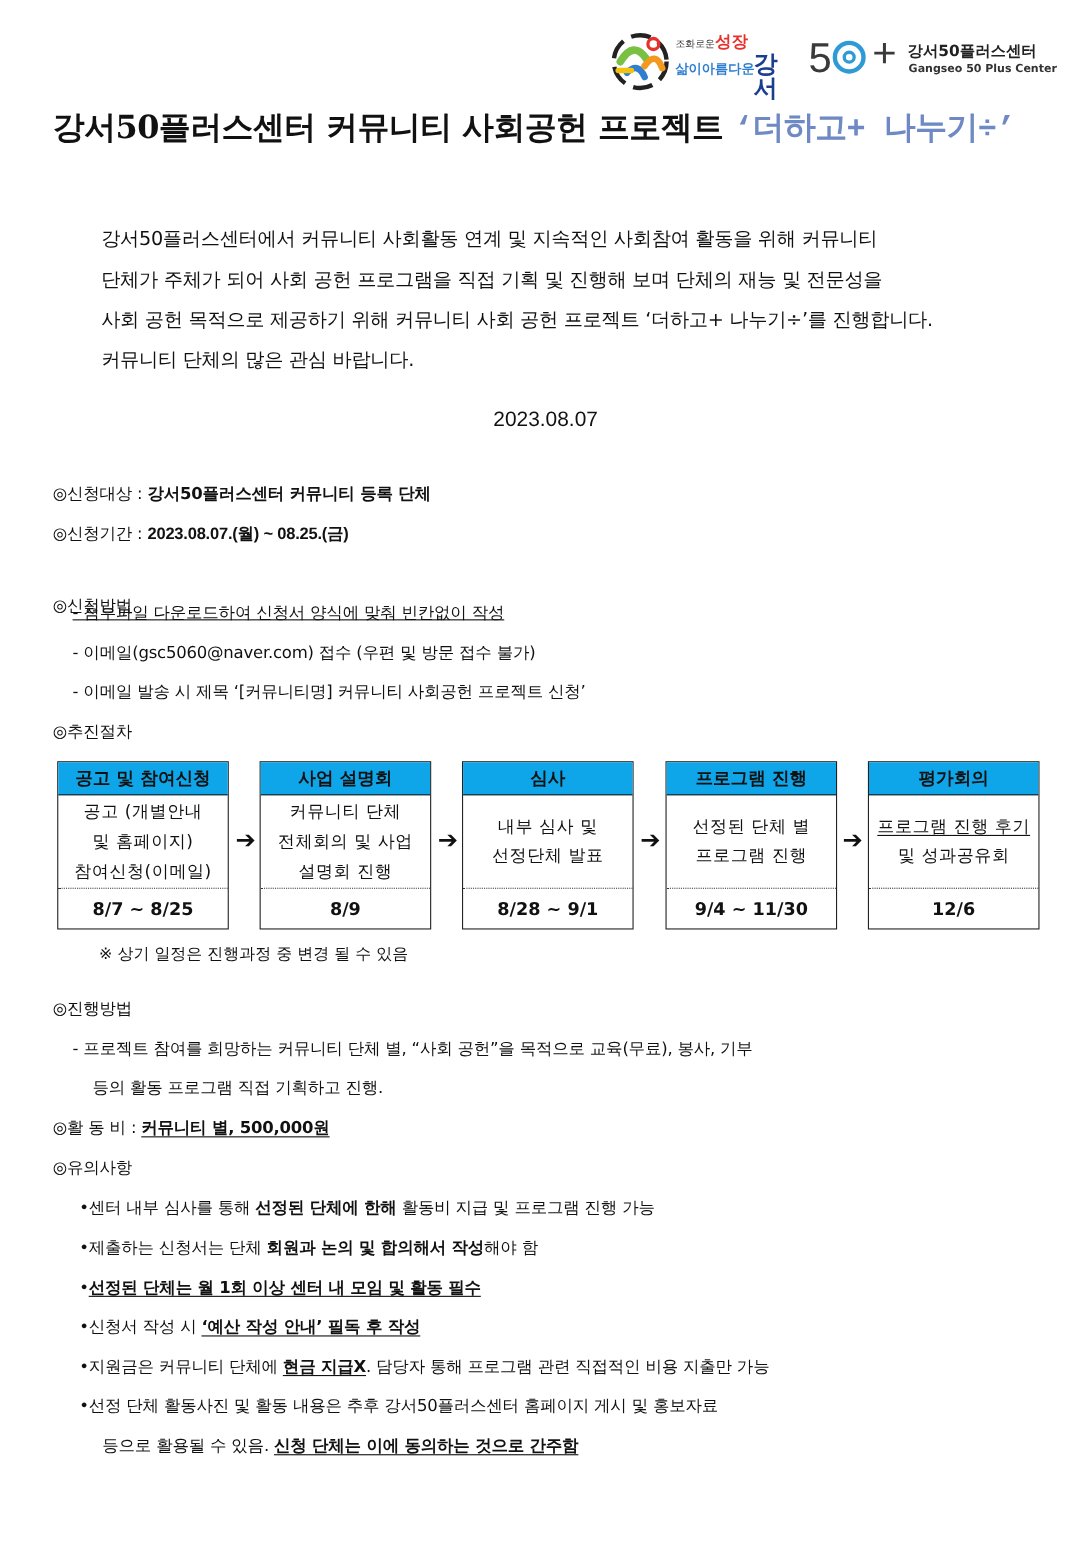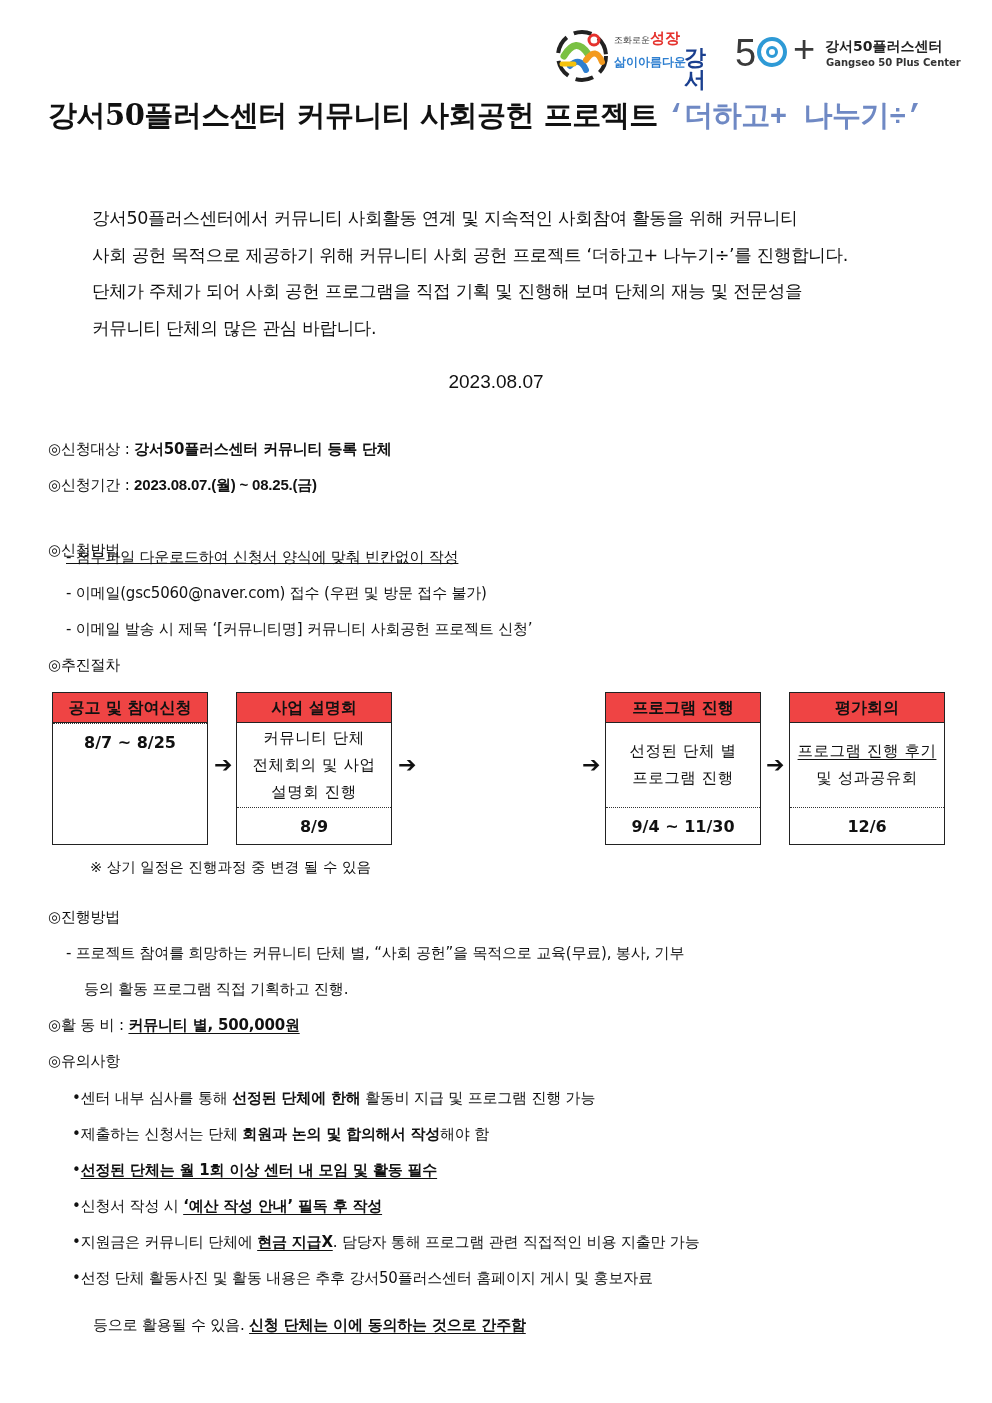--- a/index.html
+++ b/index.html
@@ -28,21 +28,21 @@
 
   .date { left: 0; width: 992px; top: 371px; text-align: center; font-family: "Liberation Sans", sans-serif; font-size: 19px; }
 
   .line { left: 48px; white-space: nowrap; font-size: 15px; letter-spacing: -0.2px; }
   .b { font-weight: bold; }
   .u { text-decoration: underline; text-underline-offset: 3px; }
 
   
   .flow { left: 52px; top: 692px; width: 894px; height: 156px; }
   .box { position: absolute; top: 0; width: 156px; height: 153px; border: 1.5px solid #222; box-sizing: border-box; background: #fff; }
-  .box .hd { height: 29px; background: #ef4444; border-bottom: 1.5px solid #222; text-align: center; font-weight: bold; font-size: 16px; line-height: 29px; }
+  .box .hd { height: 29px; background: #0ea5e9; border-bottom: 1.5px solid #222; text-align: center; font-weight: bold; font-size: 16px; line-height: 29px; }
   .box .bd { height: 84px; display: flex; flex-direction: column; justify-content: center; align-items: center; font-size: 15.5px; line-height: 27px; text-align: center; letter-spacing: 0.5px; }
   .box .ft { border-top: 1.5px dotted #333; height: 36px; line-height: 38px; text-align: center; font-weight: bold; font-size: 16px; }
   .arrow { position: absolute; top: 60px; font-size: 22px; font-weight: bold; color: #111; }
 
   .note { left: 90px; top: 858px; font-size: 14.5px; white-space: nowrap; }
 </style>
 </head>
 <body>
 
 <div class="abs logo-gangseo">
@@ -67,57 +67,70 @@
   <span class="ko">강서50플러스센터</span>
   <span class="en">Gangseo 50 Plus Center</span>
 </div>
 
 <div class="abs title">
   <span>강서50플러스센터 커뮤니티 사회공헌 프로젝트 </span><span class="accent">‘더하고+ 나누기÷’</span>
 </div>
 
 <div class="abs para">
   <div>강서50플러스센터에서 커뮤니티 사회활동 연계 및 지속적인 사회참여 활동을 위해 커뮤니티</div>
+  <div>단체가 주체가 되어 사회 공헌 프로그램을 직접 기획 및 진행해 보며 단체의 재능 및 전문성을</div>
   <div>사회 공헌 목적으로 제공하기 위해 커뮤니티 사회 공헌 프로젝트 ‘더하고+ 나누기÷’를 진행합니다.</div>
-  <div>단체가 주체가 되어 사회 공헌 프로그램을 직접 기획 및 진행해 보며 단체의 재능 및 전문성을</div>
   <div>커뮤니티 단체의 많은 관심 바랍니다.</div>
 </div>
 
 <div class="abs date">2023.08.07</div>
 
 <div class="abs line" style="top:440px;">
   <span>◎신청대상 : </span><span class="b">강서50플러스센터 커뮤니티 등록 단체</span>
 </div>
 <div class="abs line" style="top:476px;">
   <span>◎신청기간 : </span><span class="b" style="font-family:'Liberation Sans',sans-serif;">2023.08.07.(월) ~ 08.25.(금)</span>
 </div>
 <div class="abs line" style="top:512px;margin-top:29px;">◎신청방법</div>
 <div class="abs line" style="top:548px;left:66px;text-decoration:underline;">- 첨부파일 다운로드하여 신청서 양식에 맞춰 빈칸없이 작성</div>
 <div class="abs line" style="top:584px;left:66px;">- 이메일(gsc5060@naver.com) 접수 (우편 및 방문 접수 불가)</div>
 <div class="abs line" style="top:620px;left:66px;">- 이메일 발송 시 제목 ‘[커뮤니티명] 커뮤니티 사회공헌 프로젝트 신청’</div>
 <div class="abs line" style="top:656px;">◎추진절차</div>
 
 <div class="abs flow">
   <div class="box" style="left:0;">
     <div class="hd">공고 및 참여신청</div>
+    <div class="bd">
+      <span>공고 (개별안내</span>
+      <span>및 홈페이지)</span>
+      <span>참여신청(이메일)</span>
+    </div>
     <div class="ft">8/7 ~ 8/25</div>
   </div>
   <span class="arrow" style="left:162px;">➔</span>
 
   <div class="box" style="left:184px;">
     <div class="hd">사업 설명회</div>
     <div class="bd">
       <span>커뮤니티 단체</span>
       <span>전체회의 및 사업</span>
       <span>설명회 진행</span>
     </div>
     <div class="ft">8/9</div>
   </div>
   <span class="arrow" style="left:346px;">➔</span>
 
+  <div class="box" style="left:368px;">
+    <div class="hd">심사</div>
+    <div class="bd">
+      <span>내부 심사 및</span>
+      <span>선정단체 발표</span>
+    </div>
+    <div class="ft">8/28 ~ 9/1</div>
+  </div>
   <span class="arrow" style="left:530px;">➔</span>
 
   <div class="box" style="left:553px;">
     <div class="hd">프로그램 진행</div>
     <div class="bd">
       <span>선정된 단체 별</span>
       <span>프로그램 진행</span>
     </div>
     <div class="ft">9/4 ~ 11/30</div>
   </div>
@@ -153,15 +166,15 @@
 <div class="abs line" style="top:1161px;left:72px;">
   <span>•</span><span class="b u">선정된 단체는 월 1회 이상 센터 내 모임 및 활동 필수</span>
 </div>
 <div class="abs line" style="top:1197px;left:72px;">
   <span>•신청서 작성 시 </span><span class="b u">‘예산 작성 안내’ 필독 후 작성</span>
 </div>
 <div class="abs line" style="top:1233px;left:72px;">
   <span>•지원금은 커뮤니티 단체에 </span><span class="b u">현금 지급X</span><span>. 담당자 통해 프로그램 관련 직접적인 비용 지출만 가능</span>
 </div>
 <div class="abs line" style="top:1269px;left:72px;">•선정 단체 활동사진 및 활동 내용은 추후 강서50플러스센터 홈페이지 게시 및 홍보자료</div>
-<div class="abs line" style="top:1305px;left:93px;margin-top:11px;">
+<div class="abs line" style="top:1305px;left:93px;">
   <span>등으로 활용될 수 있음. </span><span class="b u">신청 단체는 이에 동의하는 것으로 간주함</span>
 </div>
 
 </body></html>

